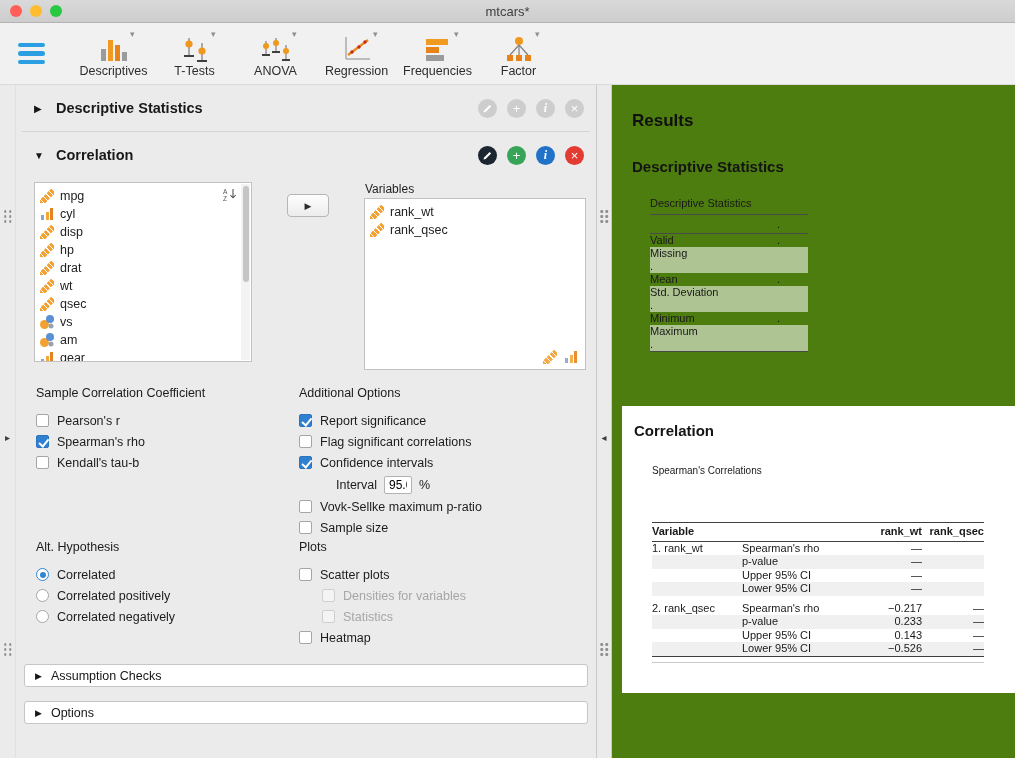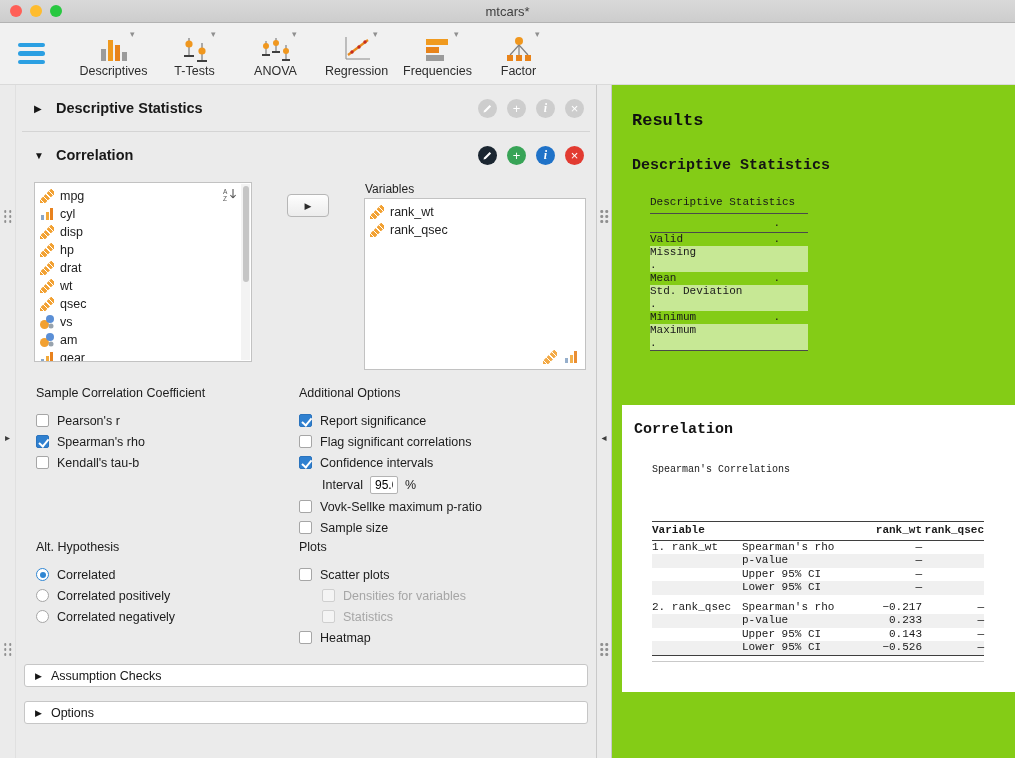--- a/index.html
+++ b/index.html
@@ -82,30 +82,30 @@
   .opt .opt-label{white-space:nowrap;}
   .opt.disabled .opt-label{color:#a6a6a6;}
   .indent{margin-left:23px;}
   .cb{width:13px;height:13px;border:1px solid #a6a6a6;border-radius:2px;background:#fff;position:relative;flex:none;box-sizing:border-box;}
   .cb.checked{background:#2f80d0;border-color:#2a73bd;}
   .cb.checked::after{content:"";position:absolute;left:3.5px;top:0.5px;width:4px;height:7.5px;border:solid #fff;border-width:0 2px 2px 0;transform:rotate(40deg);}
   .opt.disabled .cb{border-color:#cfcfcf;background:#f4f4f4;}
   .rb{width:13px;height:13px;border:1px solid #a6a6a6;border-radius:50%;background:#fff;position:relative;flex:none;box-sizing:border-box;}
   .rb.selected{border-color:#2f86d3;}
   .rb.selected::after{content:"";position:absolute;left:2.5px;top:2.5px;width:6px;height:6px;border-radius:50%;background:#2f86d3;}
-  .interval-row{display:flex;align-items:center;gap:7px;height:23px;margin-left:23px;font-size:12.5px;color:#1c1c1c;}
+  .interval-row{display:flex;align-items:center;gap:7px;height:23px;margin-left:37px;font-size:12.5px;color:#1c1c1c;}
   input.interval{width:28px;height:18px;border:1px solid #b3b3b3;border-radius:2px;font-size:12px;padding:0 4px;font-family:inherit;background:#fff;box-sizing:border-box;}
 
   .collapse-bar{height:21px;background:#fff;border:1px solid #c6c6c6;border-radius:3px;display:flex;align-items:center;padding-left:10px;gap:9px;font-size:12.5px;color:#161616;margin:0 8px 0 8px;cursor:pointer;}
   .collapse-bar .tri{margin-right:0;font-size:9px;width:auto;}
   .cb1{margin-top:16px;}
   .cb2{margin-top:14px;}
 
   
-  .results{flex:1;background:#84cc16;overflow:hidden;position:relative;font-family:Liberation Mono, monospace;}
+  .results{flex:1;background:#4d7c0f;overflow:hidden;position:relative;}
   .results-pad{padding:26px 20px 0 20px;}
   .results-title{font-size:17px;font-weight:bold;color:#101010;}
   .desc-heading{font-size:15px;font-weight:bold;color:#141414;margin-top:27px;}
   .desc-table{margin:22px 0 0 18px;width:158px;font-size:11px;color:#191919;border-bottom:1px solid #4a4a4a;}
   .t-title{padding-bottom:5px;border-bottom:1px solid #4a4a4a;}
   .desc-head{display:flex;justify-content:flex-end;padding:3px 28px 3px 0;border-bottom:1px solid #4a4a4a;}
   .desc-row{display:flex;justify-content:space-between;line-height:13px;}
   .desc-row .dv{padding-right:28px;}
   .desc-row.shade{background:rgba(255,255,255,.55);flex-direction:column;}
 

